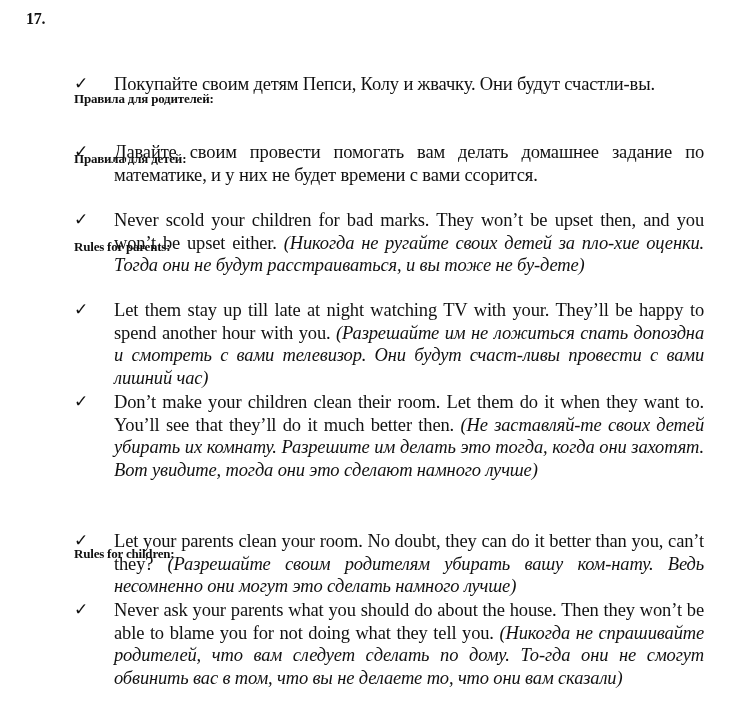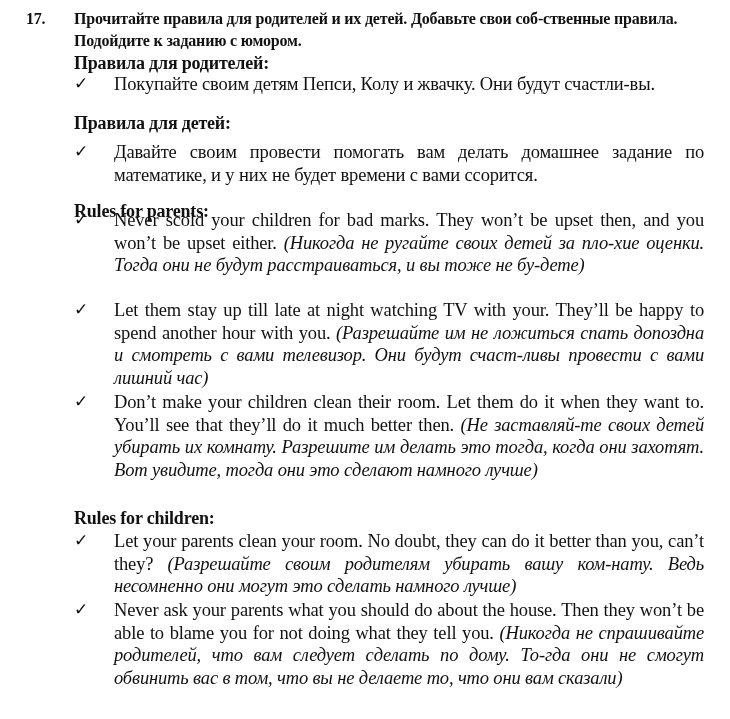--- a/index.html
+++ b/index.html
@@ -10,34 +10,33 @@
   .page { position: absolute; left: 0; top: 0; width: 730px; }
   .task {
     position: absolute; left: 26px; top: 8px; width: 690px;
     font-family: "Liberation Serif", serif; font-weight: bold;
     font-size: 16px; line-height: 22px; letter-spacing: -0.2px;
   }
   .task-num { position: absolute; left: 0; top: 0; width: 46px; }
   .task-text { margin-left: 48px; width: 620px; }
   .heading {
     position: absolute; left: 74px; font-weight: bold;
-    font-size: 18px; line-height: 22px; letter-spacing: -0.2px;
+    font-size: 13px; line-height: 22px; letter-spacing: -0.2px; margin-top: 36px;
   }
   .item { position: absolute; left: 74px; width: 630px; font-size: 18.5px; line-height: 22.5px; }
   .check { position: absolute; left: 0; top: 0; width: 20px; font-size: 17px; }
   .item-text { margin-left: 40px; width: 590px; text-align: justify; letter-spacing: -0.15px; }
   .ru-ital { font-style: italic; }
 </style>
 </head>
 <body>
 
 <div class="page">
   <div class="task">
     <span class="task-num">17.</span>
-    <div class="task-text">Прочитайте правила для родителей и их детей. Добавьте свои соб-ственные правила. Подойдите к заданию с юмором.</div>
   </div>
 
   <div class="heading" style="top:52px">Правила для родителей:</div>
   <div class="item" style="top:73px">
     <span class="check">✓</span>
     <div class="item-text">Покупайте своим детям Пепси, Колу и жвачку. Они будут счастли-вы.</div>
   </div>
 
   <div class="heading" style="top:112px">Правила для детей:</div>
   <div class="item" style="top:141px">

